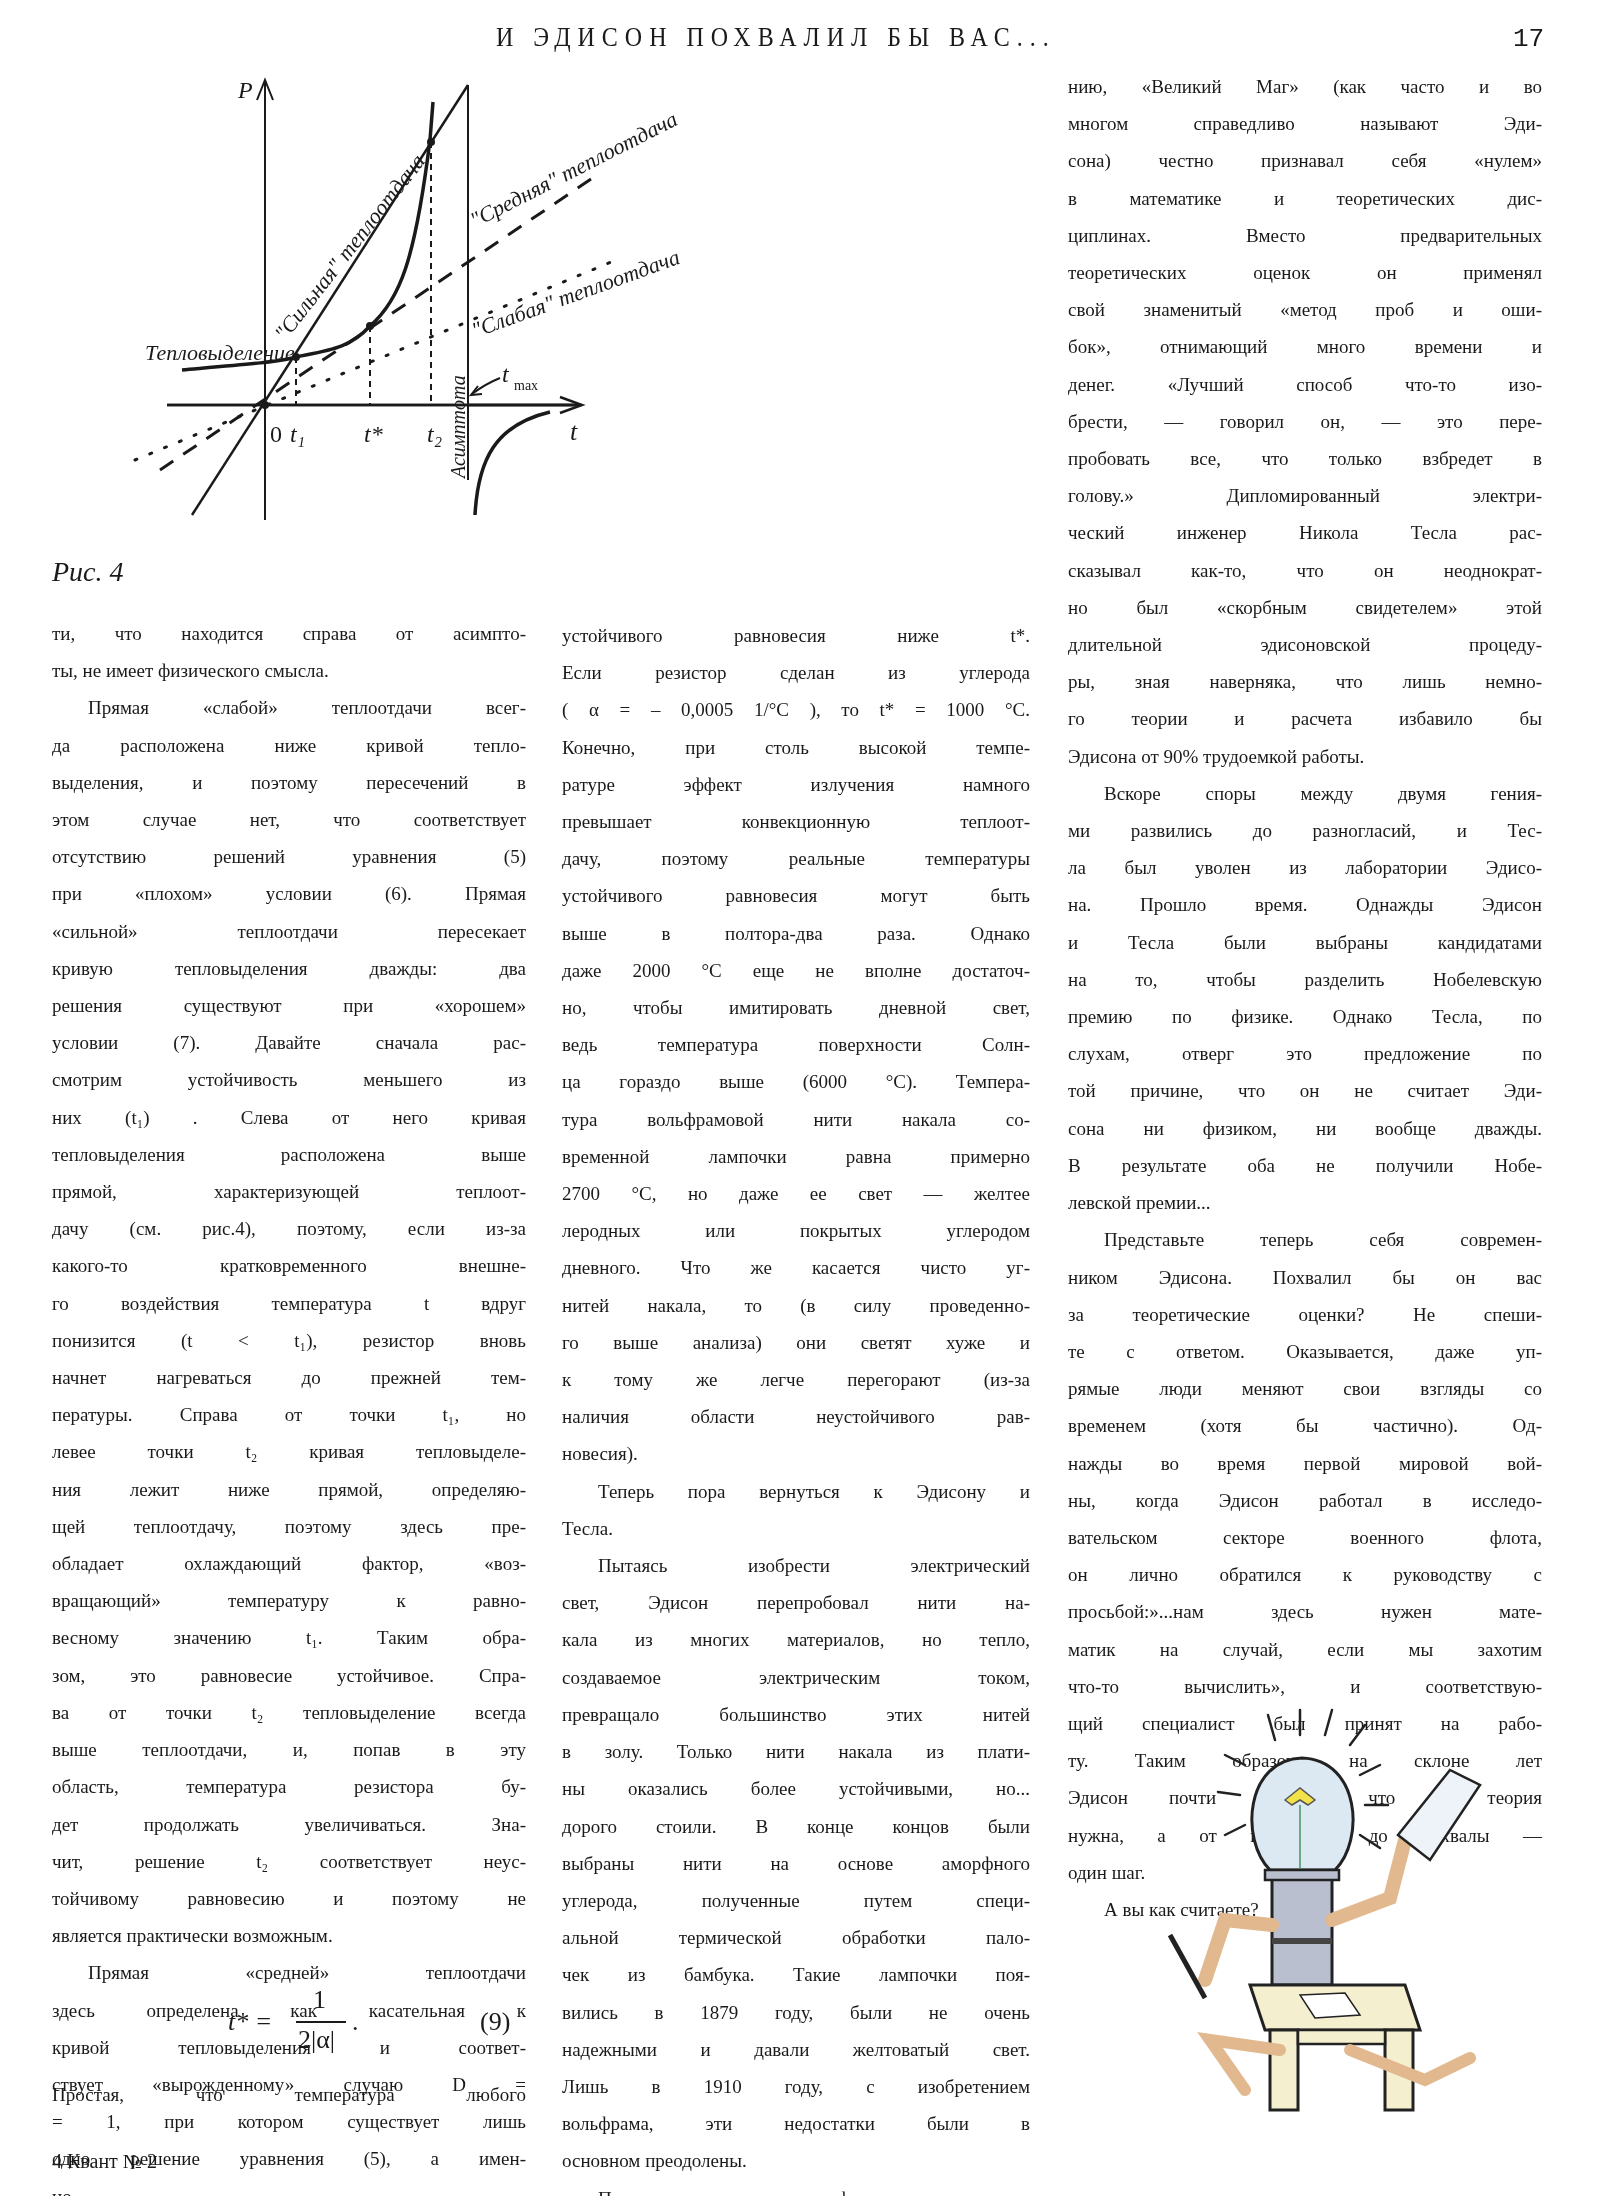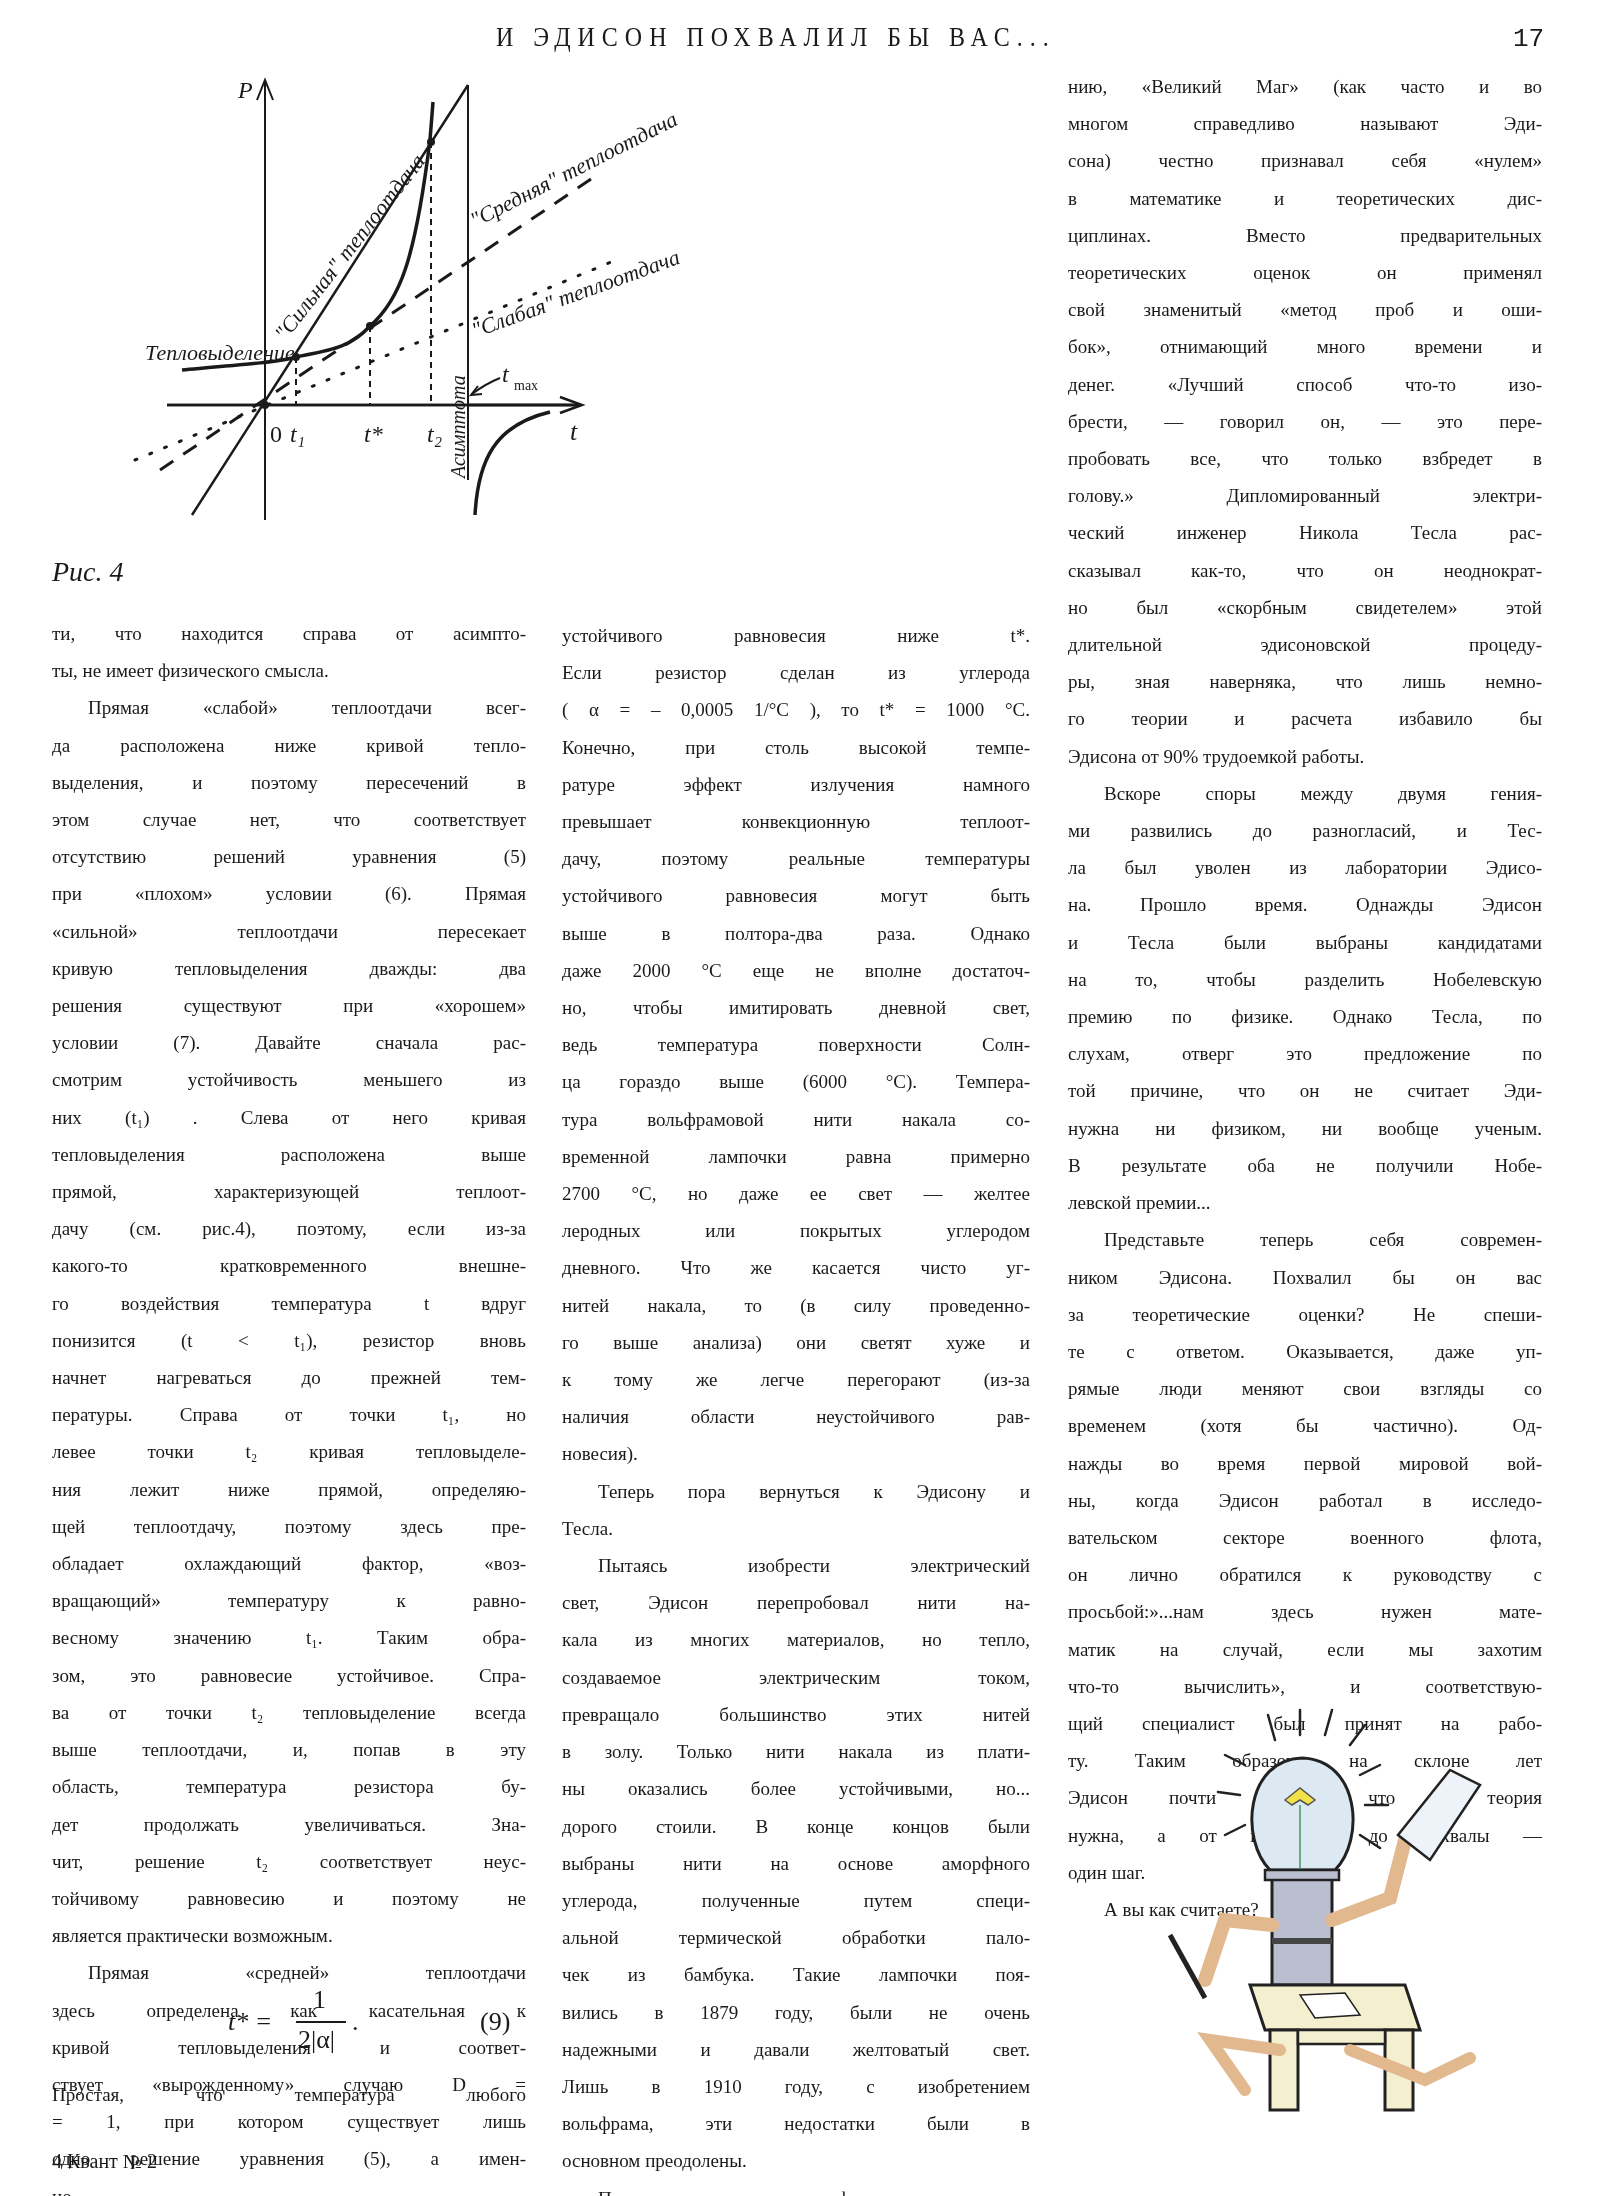--- a/index.html
+++ b/index.html
@@ -207,21 +207,21 @@
     <span class="line last">Эдисона от 90% трудоемкой работы.</span>
     <span class="line" style="padding-left: 36px;">Вскоре споры между двумя гения-</span>
     <span class="line">ми развились до разногласий, и Тес-</span>
     <span class="line">ла был уволен из лаборатории Эдисо-</span>
     <span class="line">на. Прошло время. Однажды Эдисон</span>
     <span class="line">и Тесла были выбраны кандидатами</span>
     <span class="line">на то, чтобы разделить Нобелевскую</span>
     <span class="line">премию по физике. Однако Тесла, по</span>
     <span class="line">слухам, отверг это предложение по</span>
     <span class="line">той причине, что он не считает Эди-</span>
-    <span class="line">нужна ни физиком, ни вообще ученым.</span>
+    <span class="line">сона ни физиком, ни вообще дважды.</span>
     <span class="line">В результате оба не получили Нобе-</span>
     <span class="line last">левской премии...</span>
     <span class="line" style="padding-left: 36px;">Представьте теперь себя современ-</span>
     <span class="line">ником Эдисона. Похвалил бы он вас</span>
     <span class="line">за теоретические оценки? Не спеши-</span>
     <span class="line">те с ответом. Оказывается, даже уп-</span>
     <span class="line">рямые люди меняют свои взгляды со</span>
     <span class="line">временем (хотя бы частично). Од-</span>
     <span class="line">нажды во время первой мировой вой-</span>
     <span class="line">ны, когда Эдисон работал в исследо-</span>

